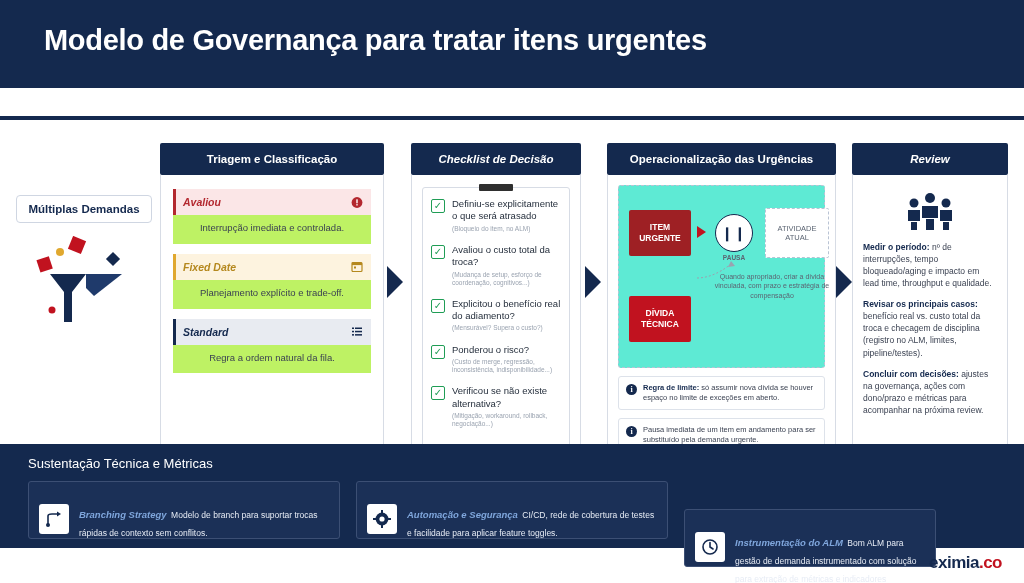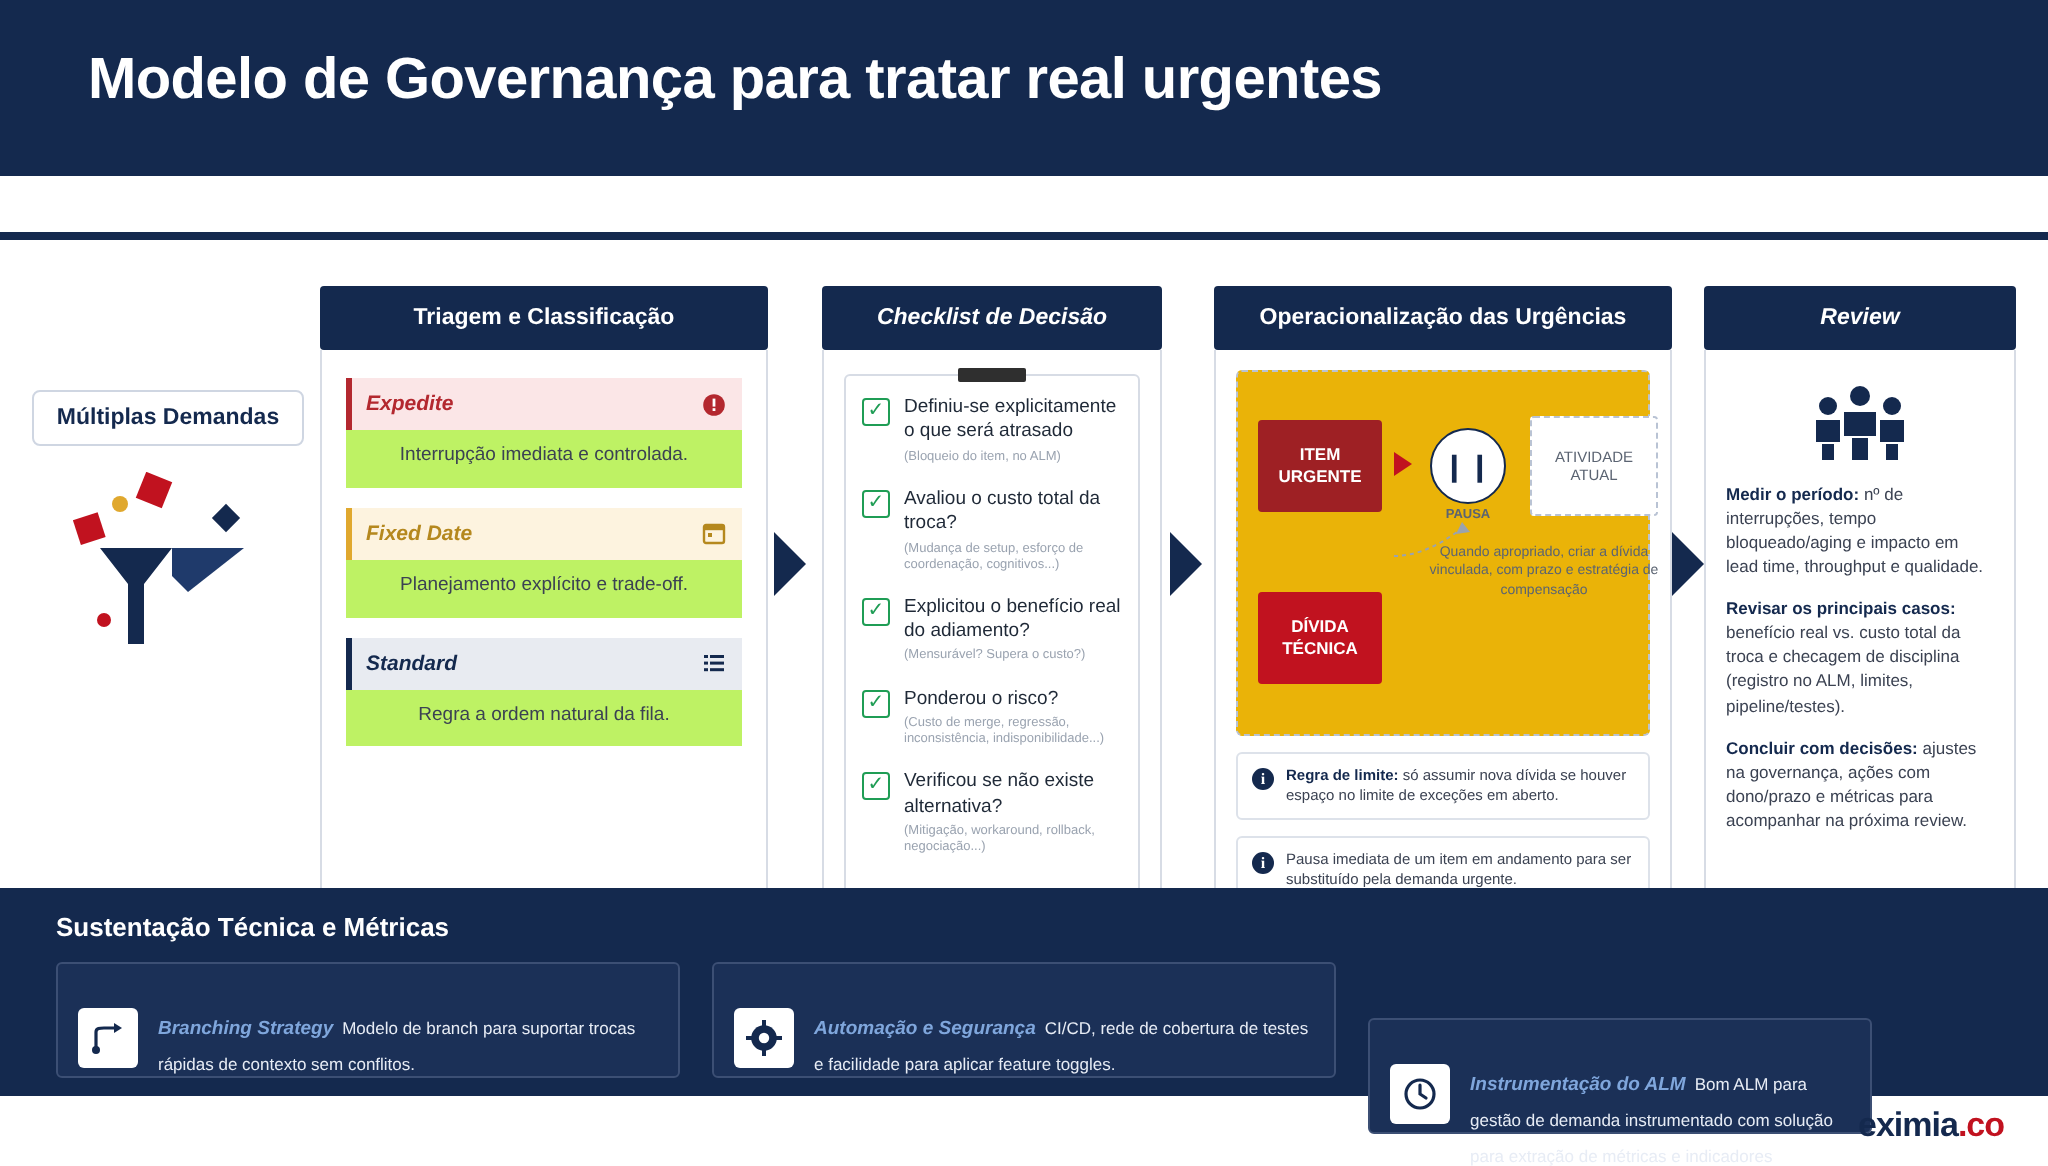--- a/index.html
+++ b/index.html
@@ -107,21 +107,21 @@
   .check-box {
     flex: 0 0 auto; width: 14px; height: 14px; border: 1.5px solid #1f9d55;
     border-radius: 2px; display: flex; align-items: center; justify-content: center;
     color: #1f9d55; font-size: 10px; line-height: 1; margin-top: 1px;
   }
   .check-text { font-size: 9.5px; color: #1f2937; line-height: 1.3; }
   .check-sub { display: block; font-size: 6.5px; color: #9aa3b0; line-height: 1.25; margin-top: 2px; }
 
   
   .op-top {
-    border: 1px dashed #b9c3d4; background: #eab308; border-radius: 3px;
+    border: 1px dashed #b9c3d4; background: #5eead4; border-radius: 3px;
     height: 183px; position: relative; padding: 8px;
   }
   .tag-urgente {
     position: absolute; left: 10px; top: 24px; width: 62px; height: 46px;
     background: #9e2024; color: #fff; font-size: 8.5px; font-weight: bold;
     display: flex; align-items: center; justify-content: center; text-align: center;
     line-height: 1.25; border-radius: 2px; padding: 2px;
   }
   .tag-divida {
     position: absolute; left: 10px; top: 86px; width: 62px; height: 46px;
@@ -175,21 +175,21 @@
   .review-p { font-size: 8.5px; color: #3b4252; line-height: 1.42; margin-bottom: 9px; }
   .review-p b { color: #14294e; }
 
   
   .band {
     position: absolute; left: 0; top: 444px; width: 1024px; height: 104px;
     background: #14294e;
   }
   .band-title {
     position: absolute; left: 28px; top: 456px;
-    font-size: 13px; font-weight: bold; color: #ffffff;
+    font-size: 13px; font-weight: normal; color: #ffffff;
   }
   .band-card {
     position: absolute; top: 481px; height: 58px;
     border: 1px solid #3c4f74; border-radius: 3px; background: #1b3057;
     display: flex; gap: 10px; padding: 22px 10px;
   }
   #bc1 { left: 28px; width: 312px; }
   #bc2 { left: 356px; width: 312px; }
   #bc3 { left: 684px; width: 252px; margin-top: 28px; }
   .band-icon {
@@ -205,21 +205,21 @@
     font-size: 17px; font-weight: bold; color: #14294e; letter-spacing: -0.5px;
   }
   .footer-logo .dot { color: #c1121f; }
 </style>
 </head>
 <body>
 
 <div class="page">
 
   <div class="header">
-    <div class="header-title">Modelo de Governança para tratar real urgentes</div>
+    <div class="header-title">Modelo de Governança para tratar itens urgentes</div>
   </div>
   <div class="header-rule"></div>
 
   <div class="demands-label">Múltiplas Demandas</div>
   <div class="logo-mark">
     <svg width="100" height="92" viewBox="0 0 100 92">
       <rect x="2" y="22" width="13" height="13" fill="#c1121f" transform="rotate(-18 8 28)"></rect>
       <rect x="34" y="2" width="14" height="14" fill="#c1121f" transform="rotate(22 41 9)"></rect>
       <circle cx="24" cy="16" r="4" fill="#e0a82e"></circle>
       <rect x="72" y="18" width="10" height="10" fill="#14294e" transform="rotate(45 77 23)"></rect>
@@ -232,21 +232,21 @@
   <div class="arrow" id="arrow1"></div>
   <div class="arrow" id="arrow2"></div>
   <div class="arrow" id="arrow3"></div>
 
   <div class="col" id="col1">
     <div class="col-head">Triagem e Classificação</div>
     <div class="col-body">
       <div class="tri-item expedite">
         <div class="tri-top">
           <span class="tri-bar"></span>
-          <span>Expedite</span>
+          <span>Avaliou</span>
           <span class="tri-icon">
             <svg width="12" height="12" viewBox="0 0 12 12">
                 <circle cx="6" cy="6" r="5.4" fill="#b3282f"></circle>
                 <rect x="5.3" y="2.8" width="1.4" height="4" fill="#fff"></rect>
                 <rect x="5.3" y="7.6" width="1.4" height="1.4" fill="#fff"></rect>
               </svg>
           </span>
         </div>
         <div class="tri-desc">Interrupção imediata e controlada.</div>
       </div>

